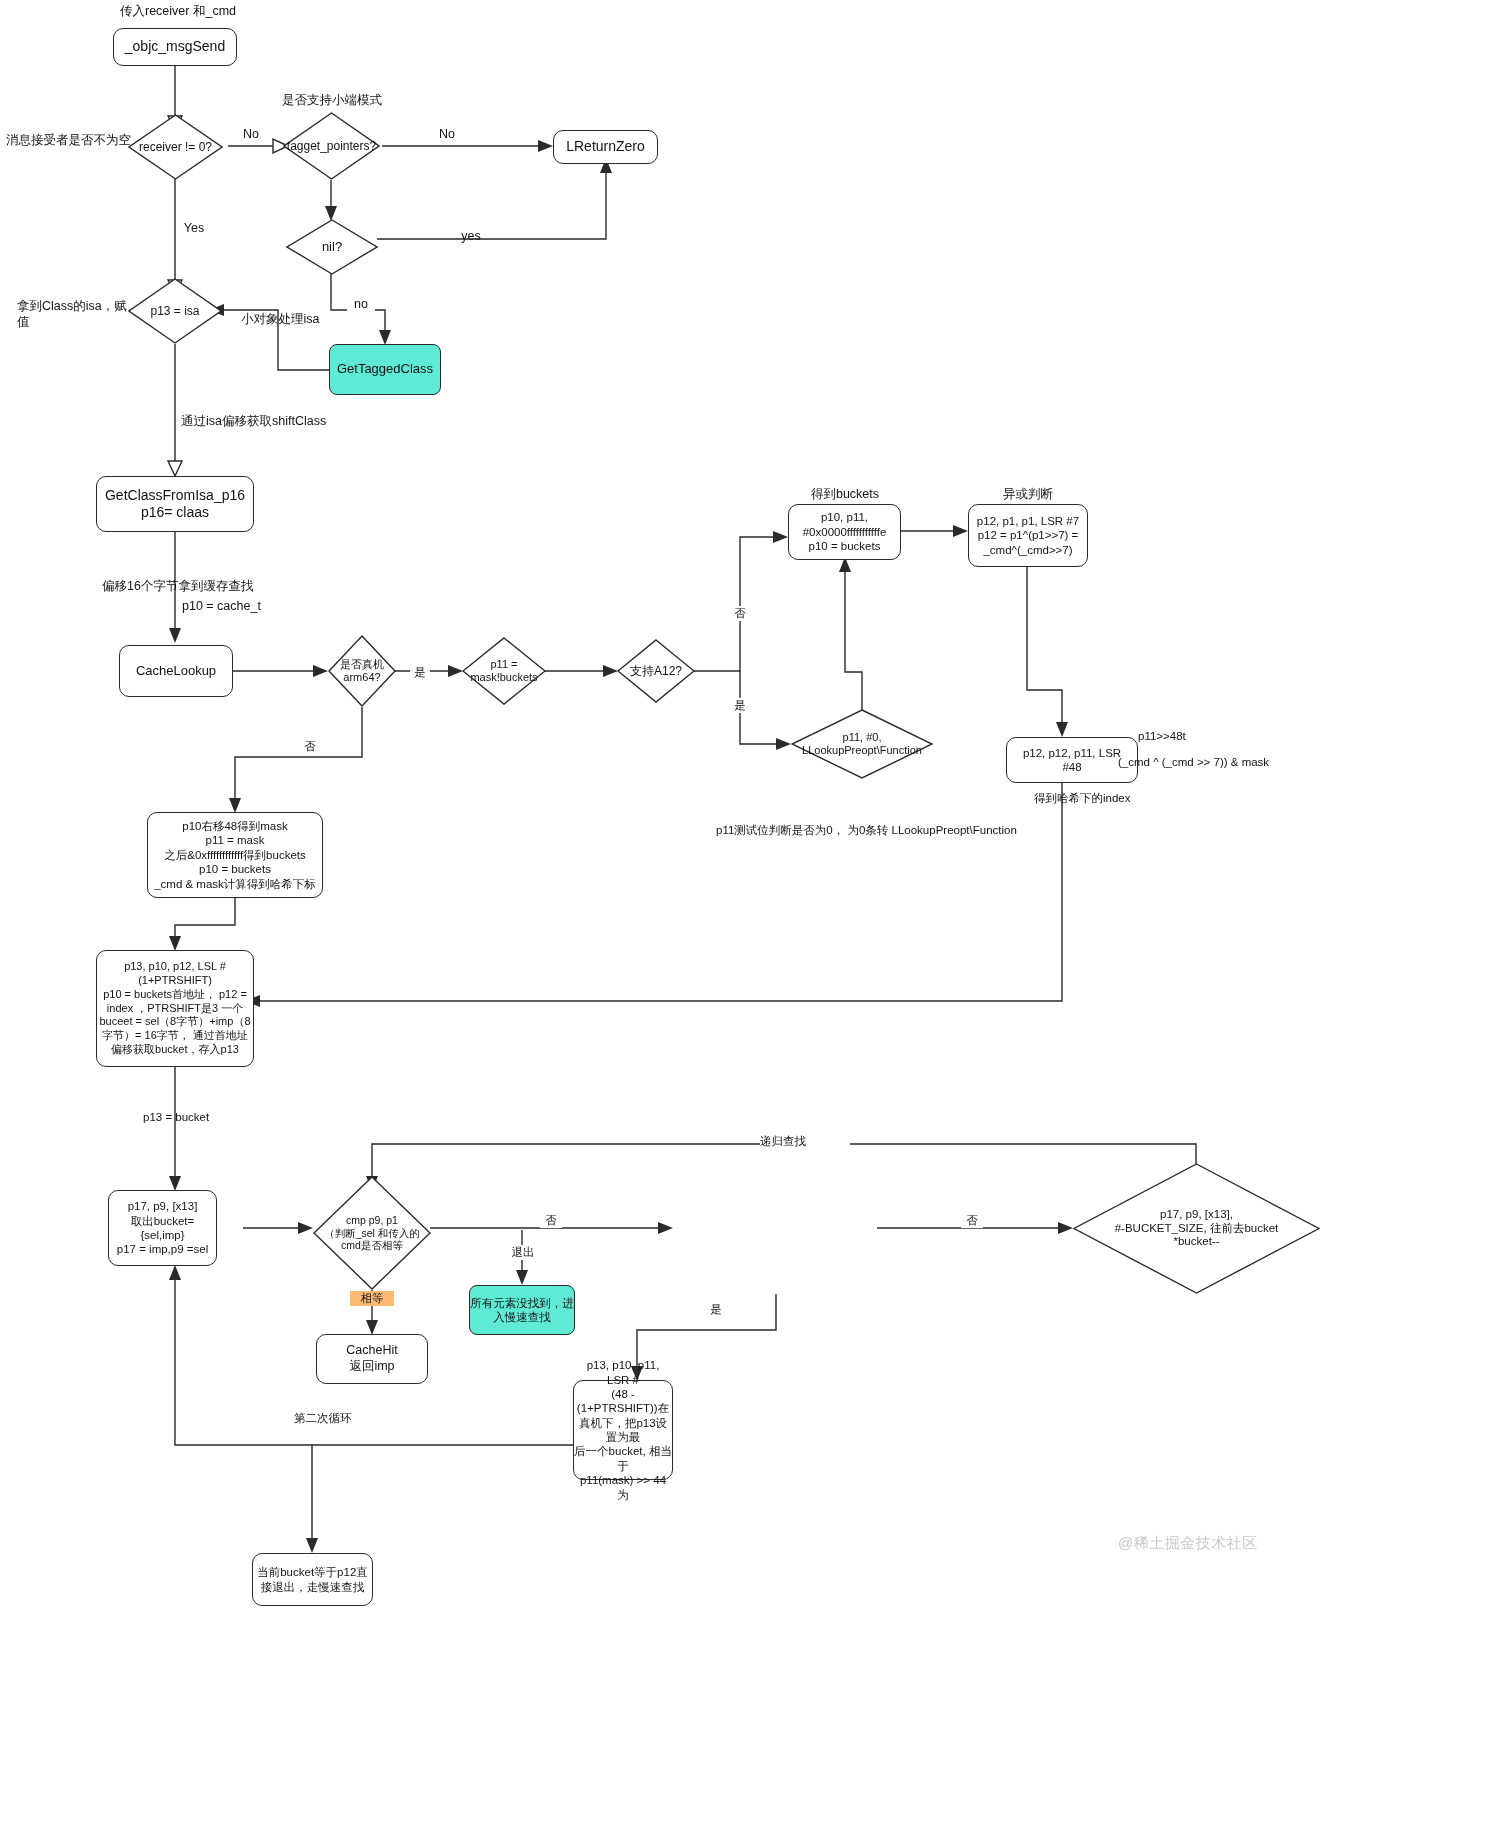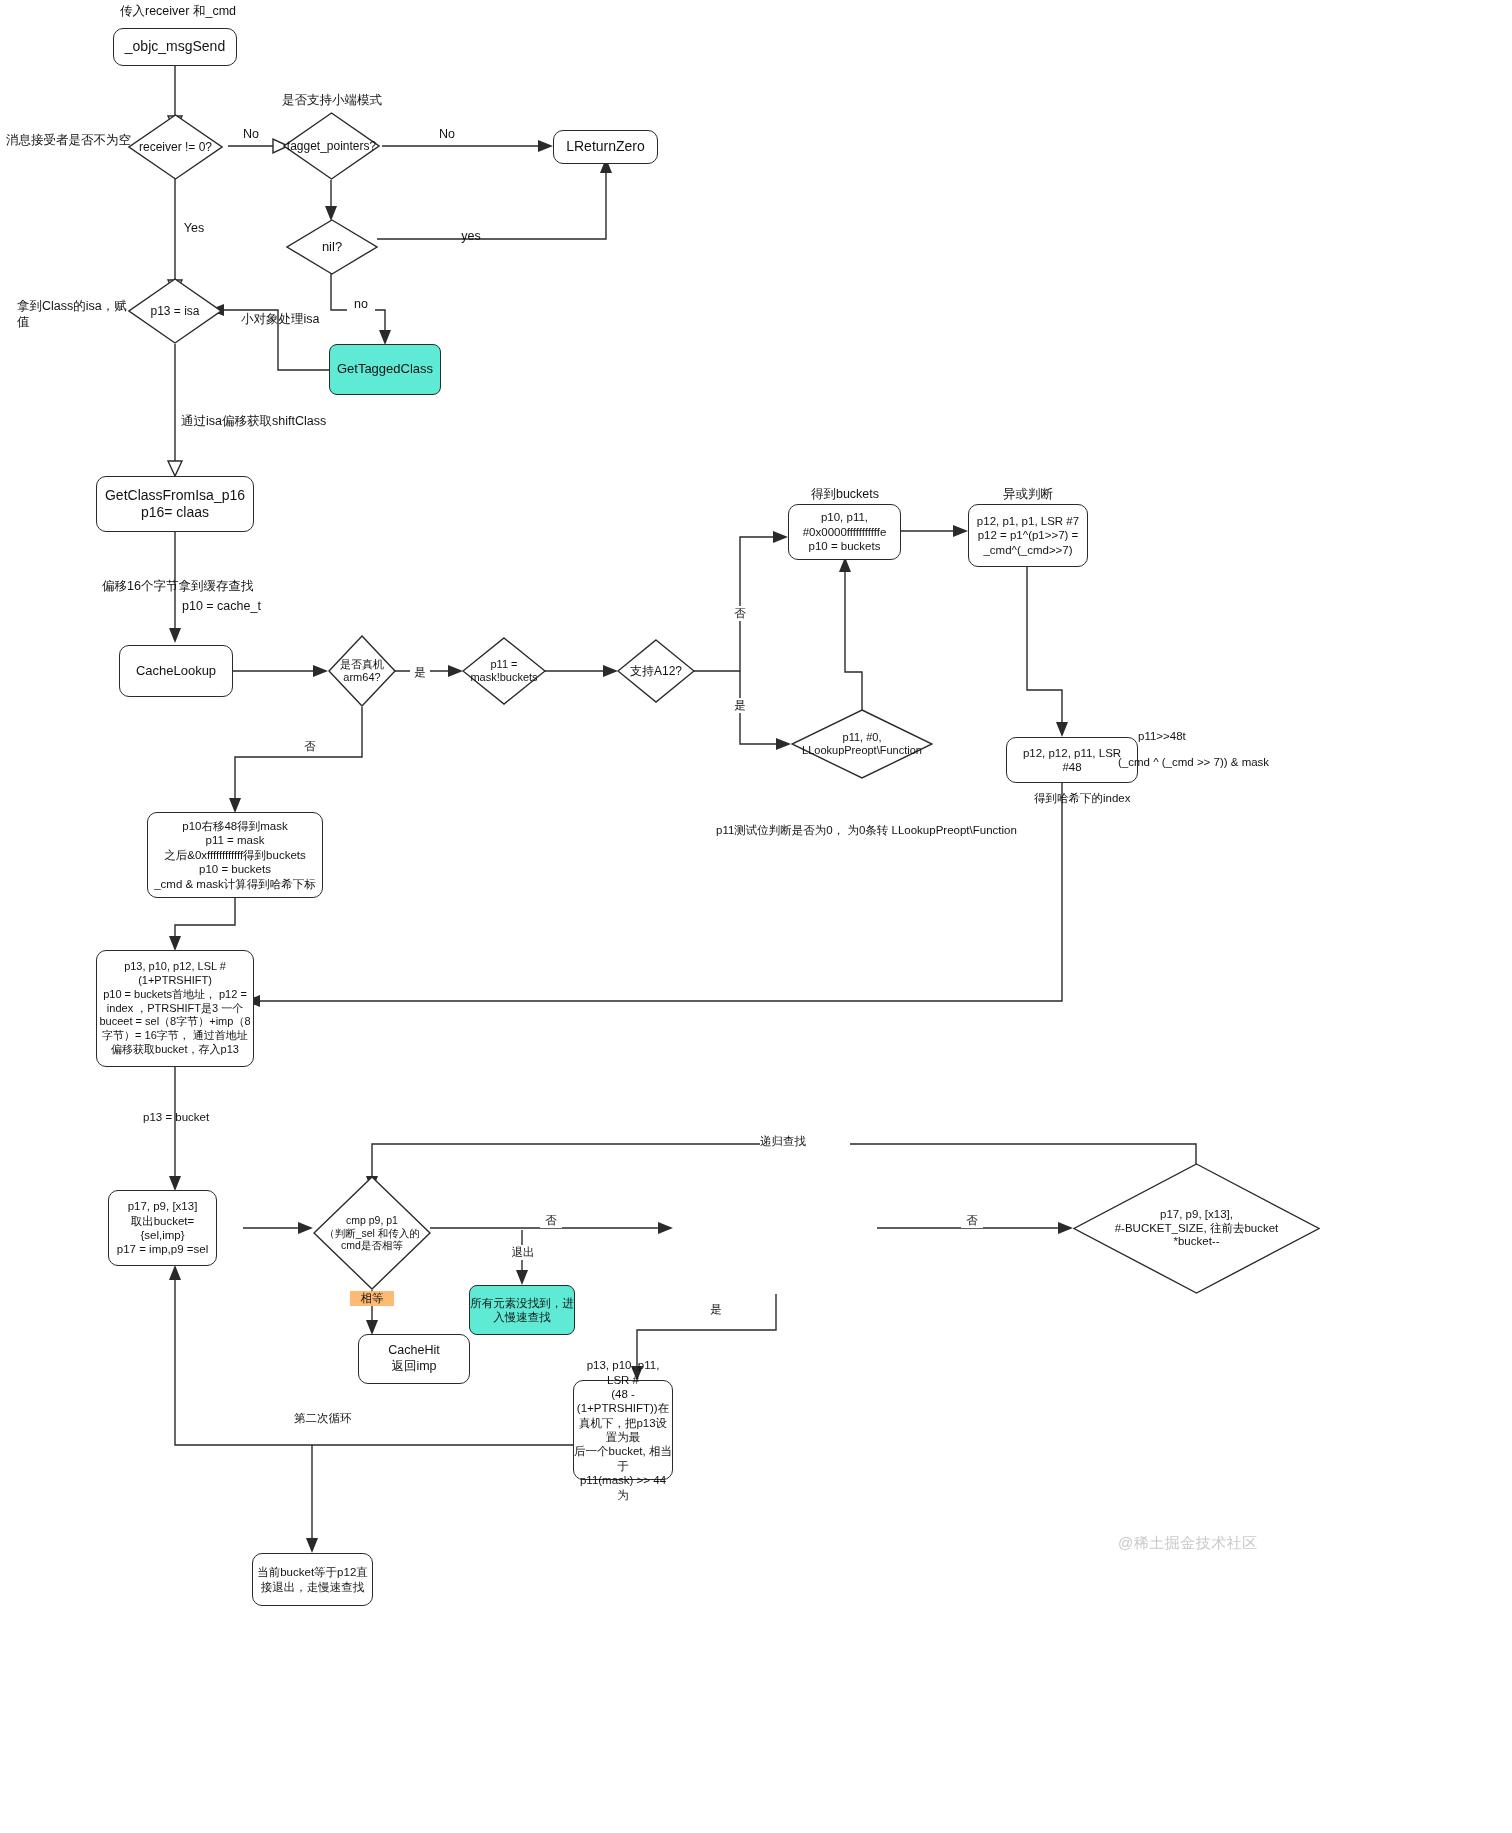--- a/index.html
+++ b/index.html
@@ -314,21 +314,21 @@
 
   <div class="node dia" style="left:313px;top:1176px;width:118px;height:114px;font-size:10.5px;">
     <svg class="dshape" viewBox="0 0 118 114" preserveAspectRatio="none">
         <polygon points="59,1 117,57 59,113 1,57"></polygon>
       </svg>
     <span class="dlabel">cmp p9, p1
 （判断_sel 和传入的
 cmd是否相等</span>
   </div>
 
-  <div class="node proc" style="left:316px;top:1334px;width:112px;height:50px;font-size:12.5px;margin-left:42px;">
+  <div class="node proc" style="left:316px;top:1334px;width:112px;height:50px;font-size:12.5px;">
     <span>CacheHit
 返回imp</span>
   </div>
 
   <div class="node rect" style="left:469px;top:1285px;width:106px;height:50px;font-size:11.5px;">
     <span>所有元素没找到，进
 入慢速查找</span>
   </div>
 
 

